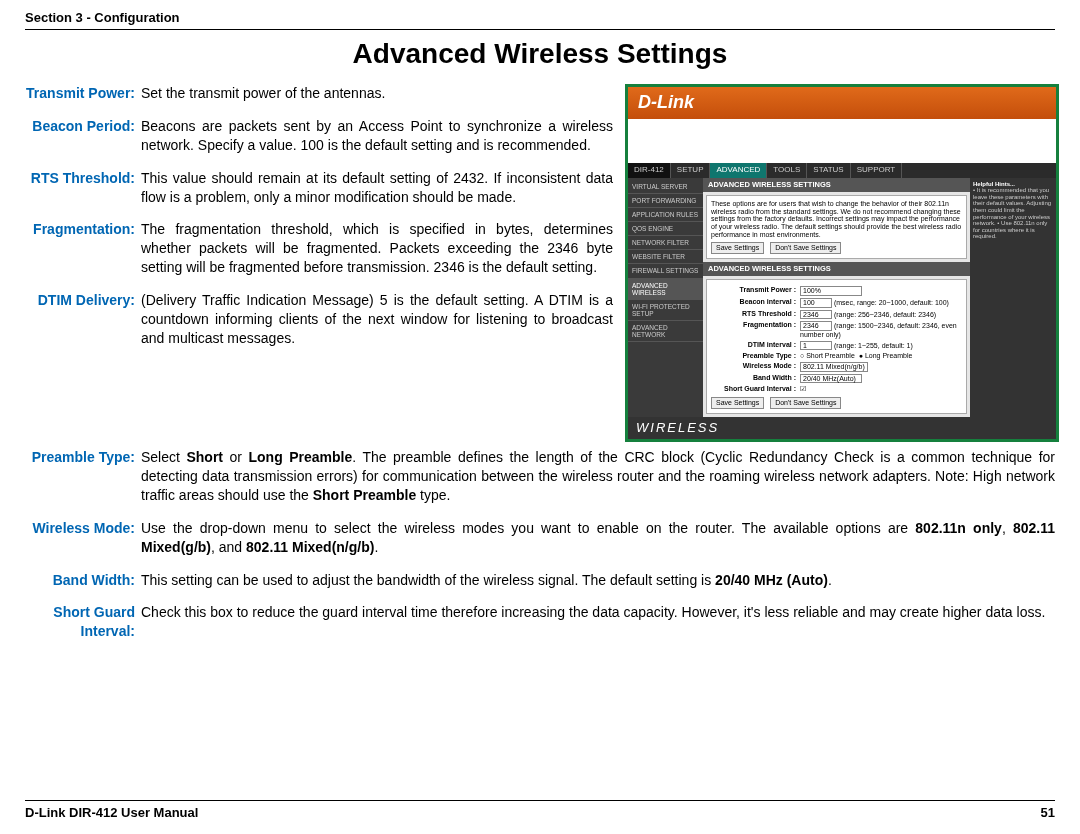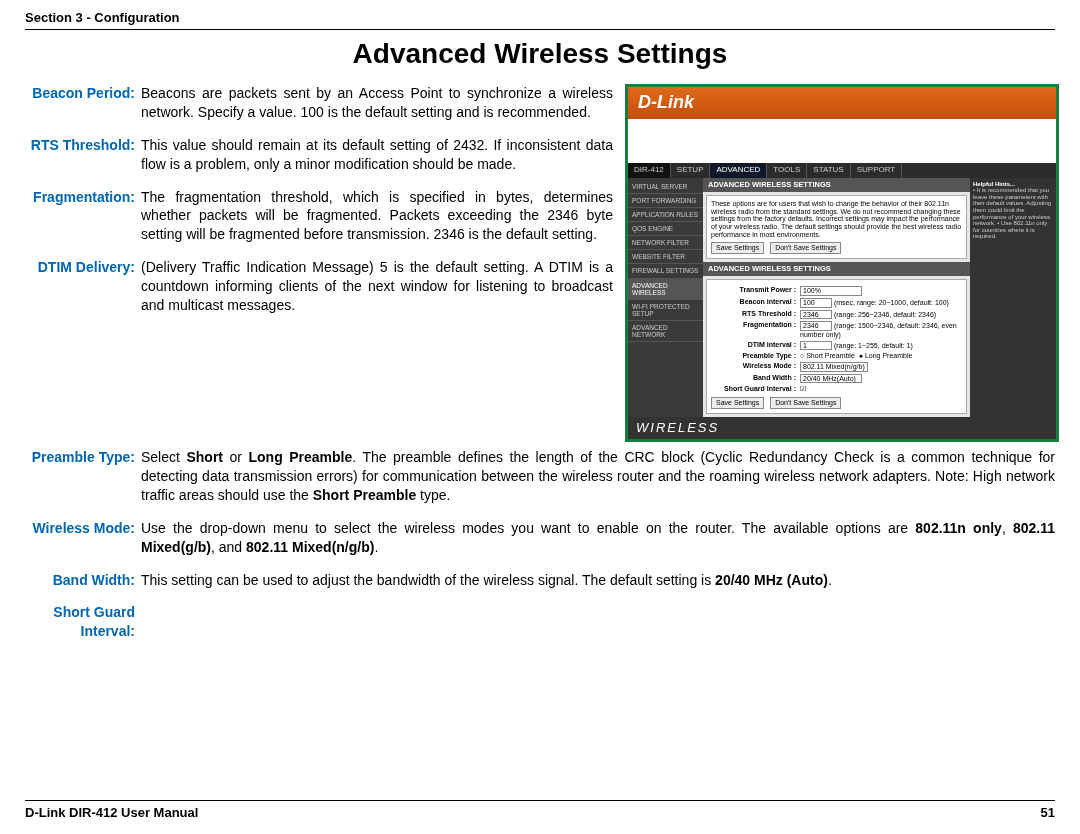--- a/index.html
+++ b/index.html
@@ -24,21 +24,21 @@
   .label { width: 110px; text-align: right; color: #0066b3; font-weight: bold; flex-shrink: 0; padding-right: 6px; }
   .desc { flex: 1; text-align: justify; }
   .desc .b { font-weight: bold; }
   .full-width-desc { text-align: justify; }
   
   .shot { border: 3px solid #15803d; font-size: 7px; line-height: 1.1; background: #fff; width: 428px; }
   .shot .banner { background: #d35400; background: linear-gradient(#e06a1a,#c44e0b); color:#fff; font-size:18px; font-weight:bold; font-style:italic; padding:6px 10px; }
   .shot .navbar { background:#2b2b2b; color:#ccc; display:flex; font-size:8px;margin-top:44px; }
   .shot .navbar div { padding:3px 6px; border-right:1px solid #555; }
   .shot .navbar .dev { background:#111; }
-  .shot .navbar .active { background:#0f172a; color:#fff; }
+  .shot .navbar .active { background:#0f766e; color:#fff; }
   .shot .body { display:flex; background:#e6e6e6; }
   .shot .side { width:75px; background:#3a3a3a; padding:2px 0; }
   .shot .side div { color:#ccc; font-size:6.5px; padding:3px 4px; border-bottom:1px solid #555; }
   .shot .side .sel { background:#555; color:#fff; }
   .shot .main { flex:1; }
   .shot .bar { background:#555; color:#fff; font-size:7.5px; font-weight:bold; padding:3px 5px; }
   .shot .pane { background:#fff; border:1px solid #aaa; margin:3px; padding:4px; font-size:7px; }
   .shot .hints { width:80px; background:#333; color:#ccc; font-size:6px; padding:3px; }
   .shot .frow { display:flex; margin:2px 0; }
   .shot .flab { width:85px; text-align:right; font-weight:bold; padding-right:4px; }
@@ -53,20 +53,24 @@
 </style>
 </head>
 <body>
 
 <div class="section-header">Section 3 - Configuration</div>
 <hr class="rule">
 <h1 class="page-title">Advanced Wireless Settings</h1>
 
 <div class="columns">
   <div class="left-col">
+    <div class="row">
+      <div class="label">Transmit Power:</div>
+      <div class="desc">Set the transmit power of the antennas.</div>
+    </div>
     <div class="row">
       <div class="label">Beacon Period:</div>
       <div class="desc">Beacons are packets sent by an Access Point to synchronize a wireless network. Specify a value. 100 is the default setting and is recommended.</div>
     </div>
     <div class="row">
       <div class="label">RTS Threshold:</div>
       <div class="desc">This value should remain at its default setting of 2432. If inconsistent data flow is a problem, only a minor modification should be made.</div>
     </div>
     <div class="row">
       <div class="label">Fragmentation:</div>
@@ -181,20 +185,21 @@
 <div class="row">
   <div class="label">Band Width:</div>
   <div class="desc full-width-desc">
     <span>This setting can be used to adjust the bandwidth of the wireless signal. The default setting is </span><span class="b">20/40 MHz (Auto)</span><span>.</span>
   </div>
 </div>
 <div class="row row-last">
   <div class="label">
     <span>Short Guard</span><br><span>Interval:</span>
   </div>
+  <div class="desc full-width-desc">Check this box to reduce the guard interval time therefore increasing the data capacity.  However, it's less reliable and may create higher data loss.</div>
 </div>
 
 <div class="bottom">
   <hr>
   <div class="frow">
     <div>D-Link DIR-412 User Manual</div>
     <div>51</div>
   </div>
 </div>
 

